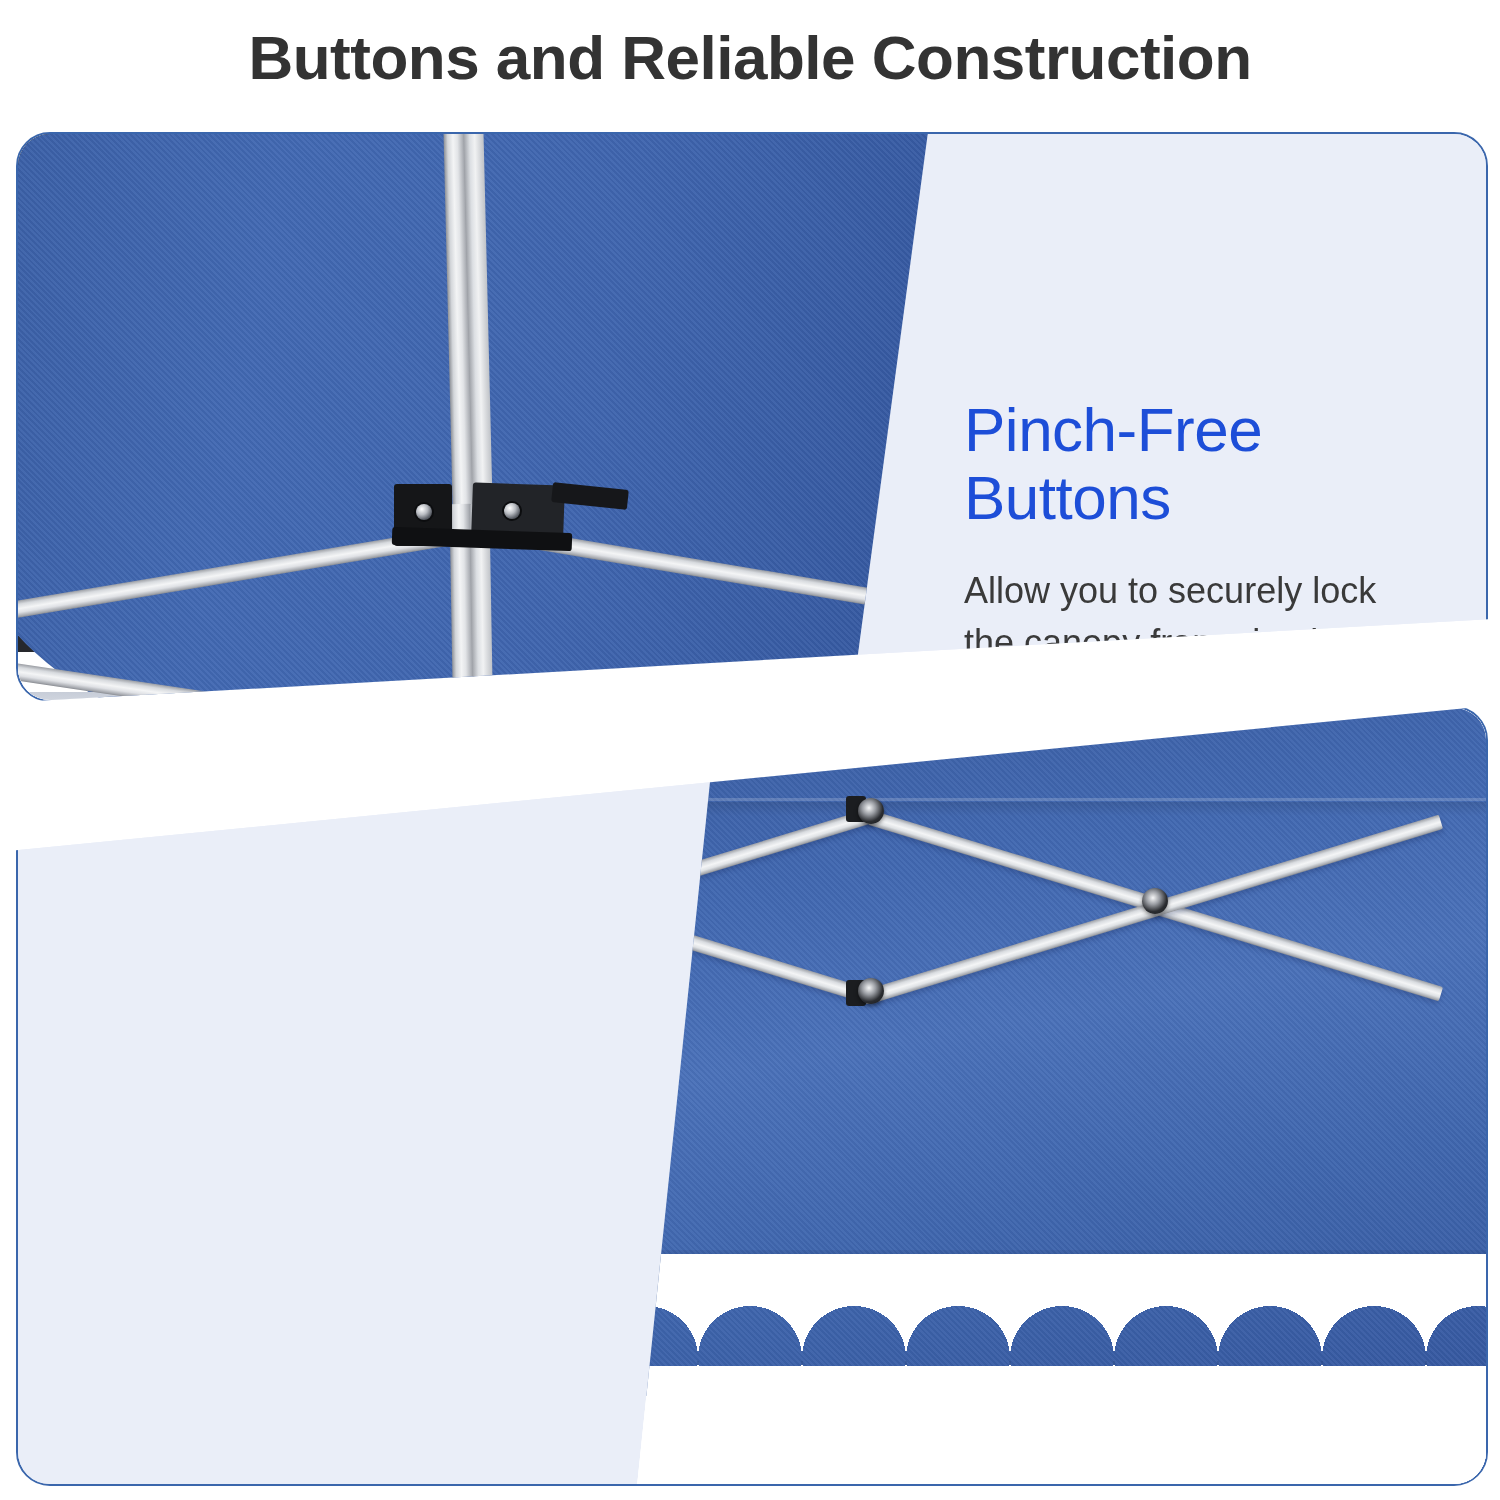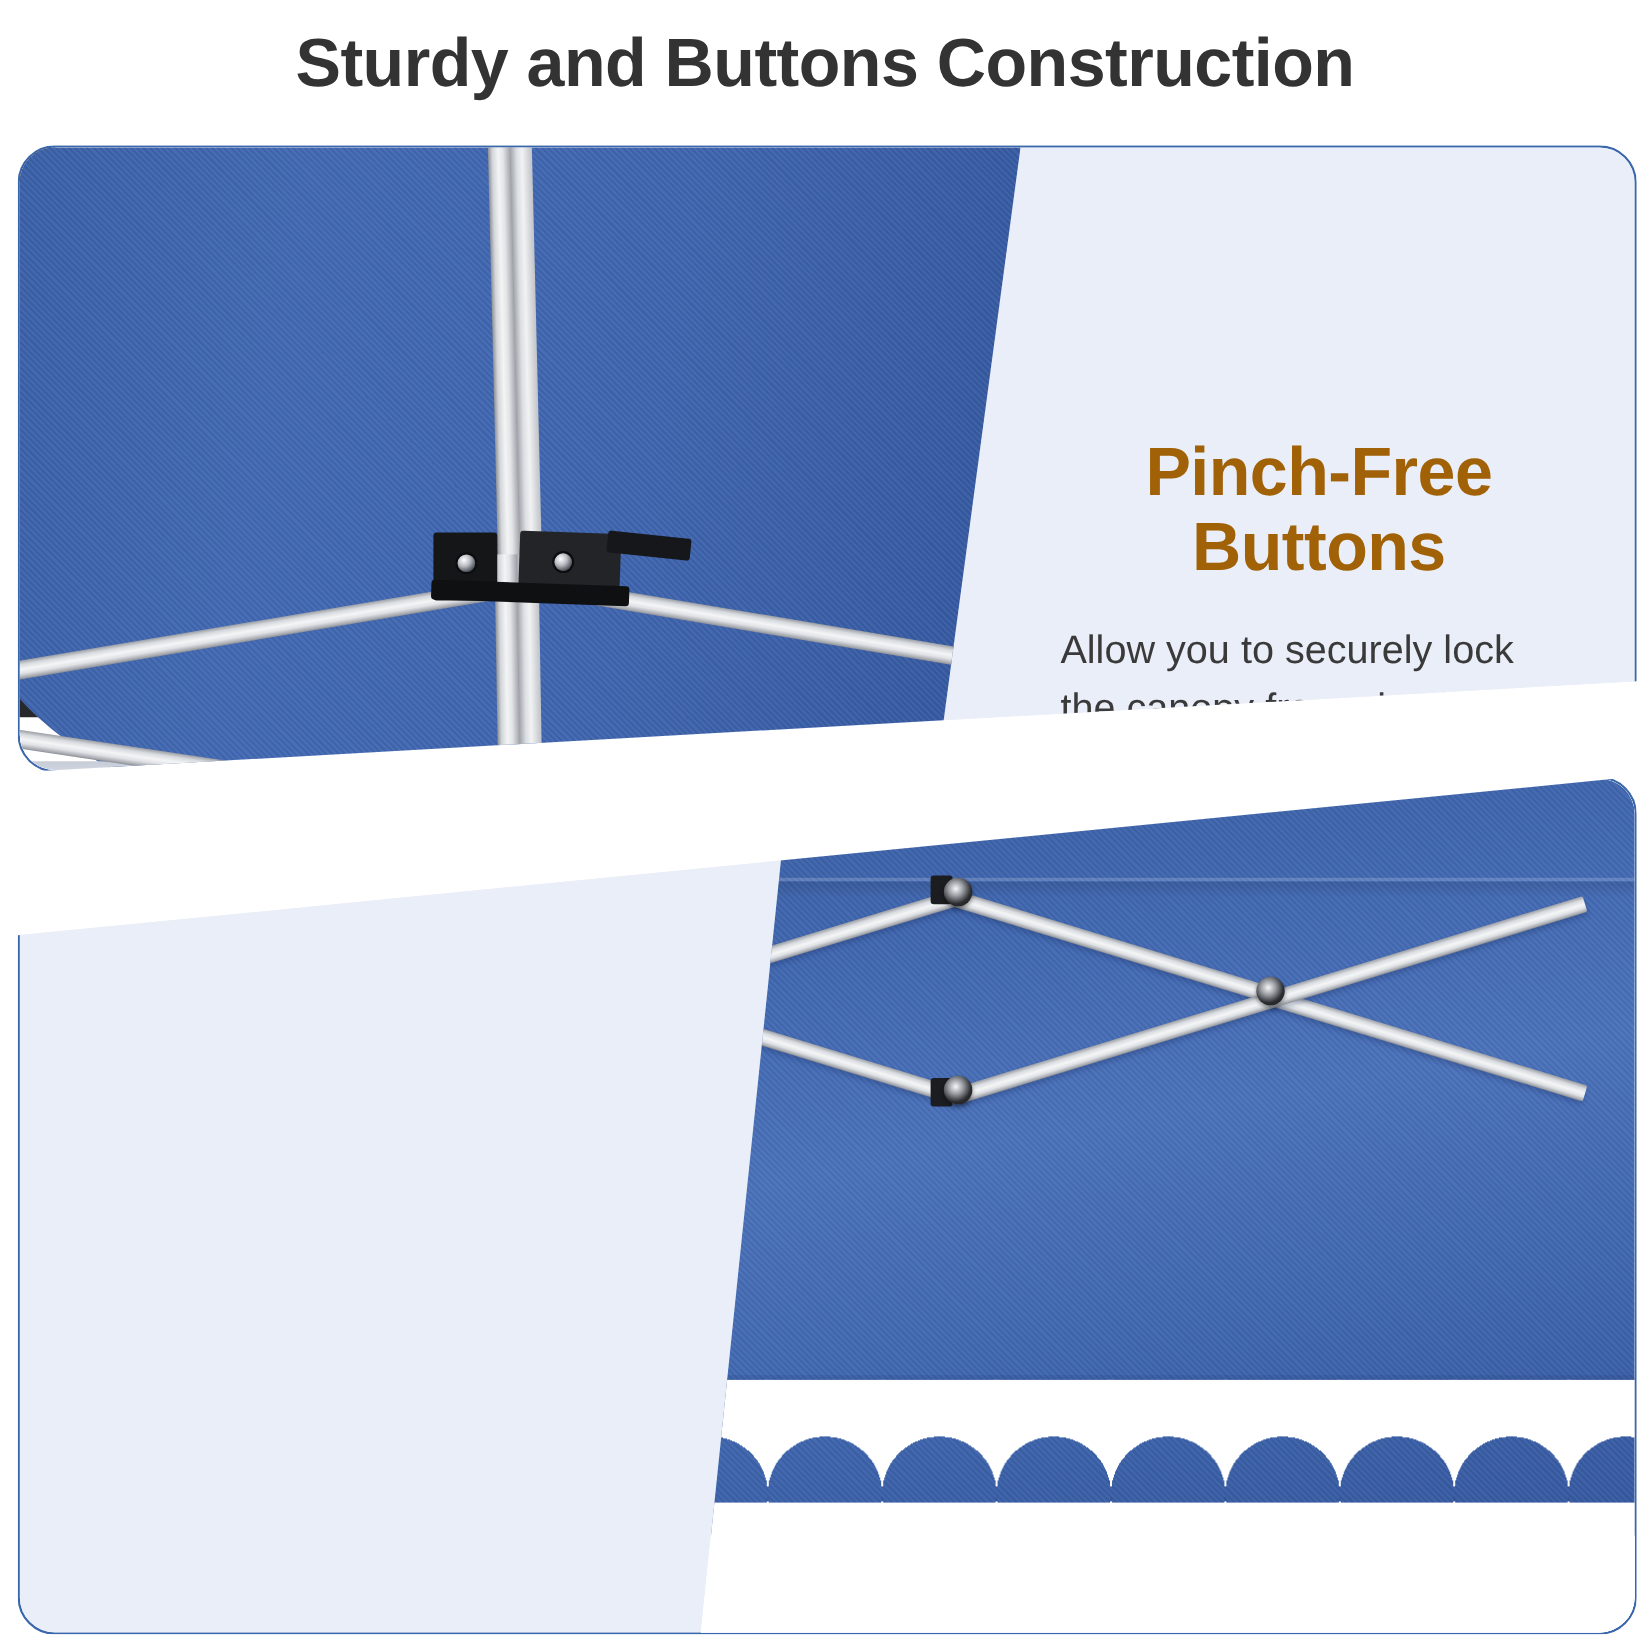--- a/index.html
+++ b/index.html
@@ -246,43 +246,42 @@
     position: absolute; width: 20px; height: 26px; background: #1b1d20; border-radius: 3px;
   }
   #bolttab-top { left: 232px; top: 90px; }
   #bolttab-bottom { left: 232px; top: 274px; }
 
   
   .text-block { position: absolute; }
 
   .feature-heading {
     font-size: 62px;
-    font-weight: bold;
-    color: #a16207;
+    font-weight: normal;
+    color: #1d4ed8;
     line-height: 1.09;
     letter-spacing: -0.5px;
-    text-align: center;
   }
   .feature-body {
     font-size: 36px;
     font-weight: normal;
     color: #3a3a3a;
     line-height: 1.45;
     letter-spacing: 0px;
   }
 
   #text-top { left: 946px; top: 262px; width: 470px; }
   #text-top .feature-body { margin-top: 34px; }
 </style>
 </head>
 <body>
 
 <div id="page">
 
-  <div class="page-title">Sturdy and Buttons Construction</div>
+  <div class="page-title">Buttons and Reliable Construction</div>
 
   <div id="card-top" class="card">
     <div class="card-inner">
 
       <div class="panel-light"></div>
 
       <div id="photo-top" class="photo">
 
         <div id="canopy-body" class="canopy-blue"></div>
         <div id="canopy-hem"></div>

